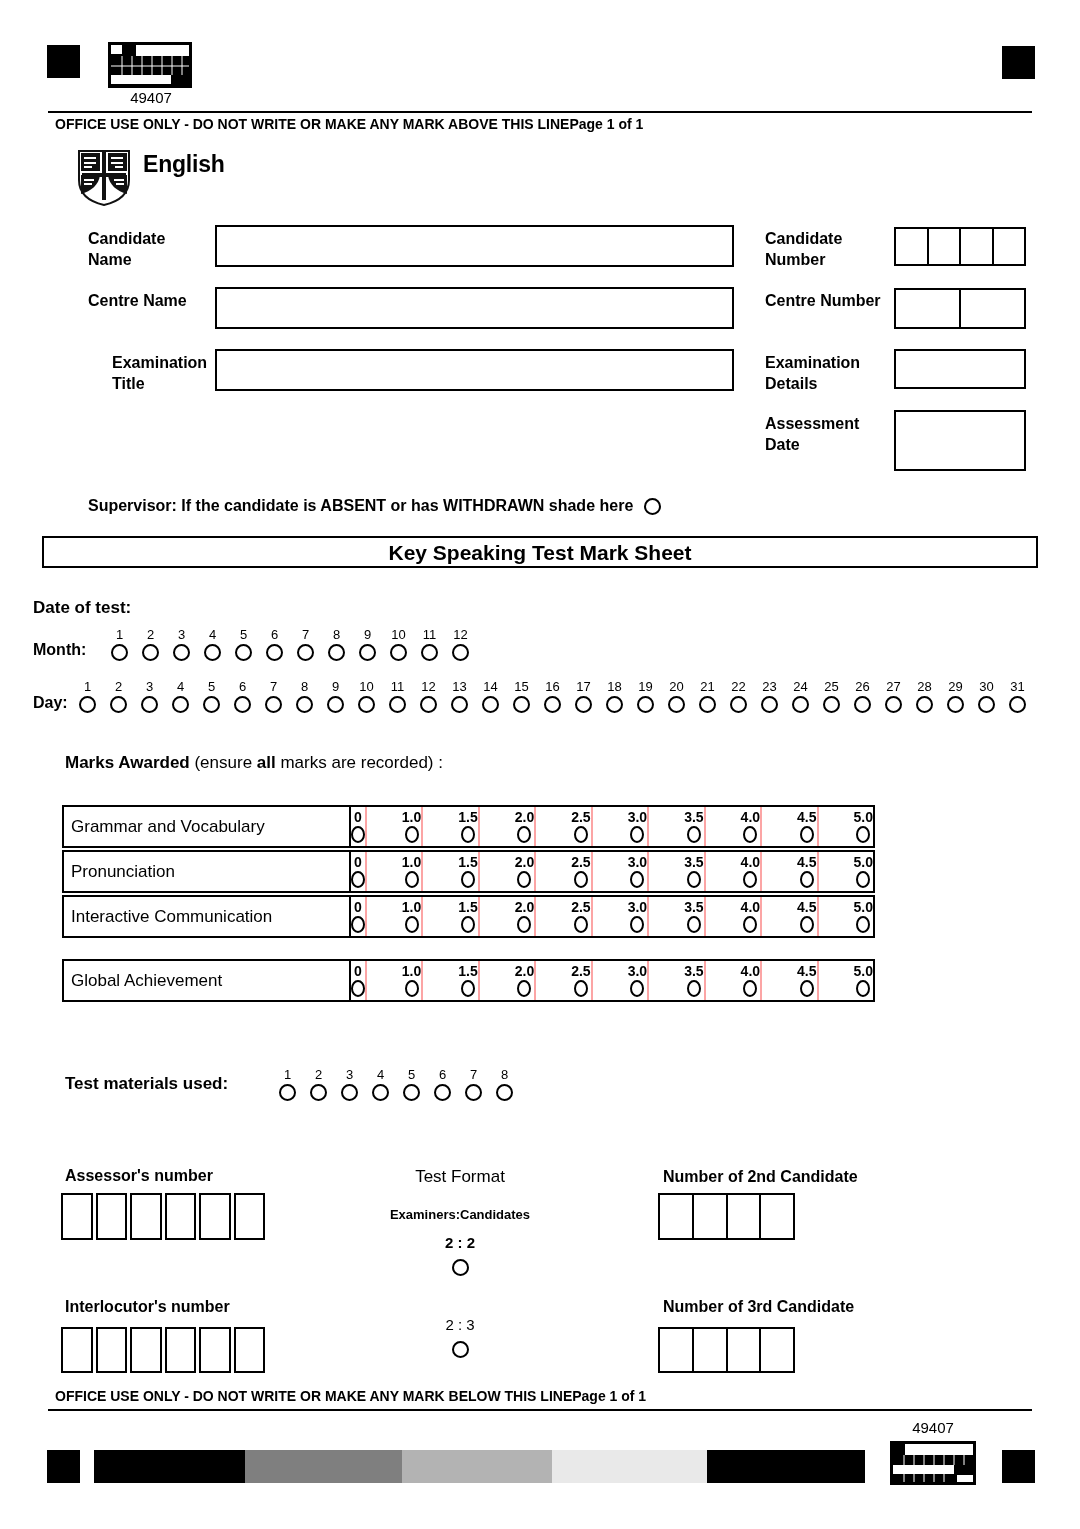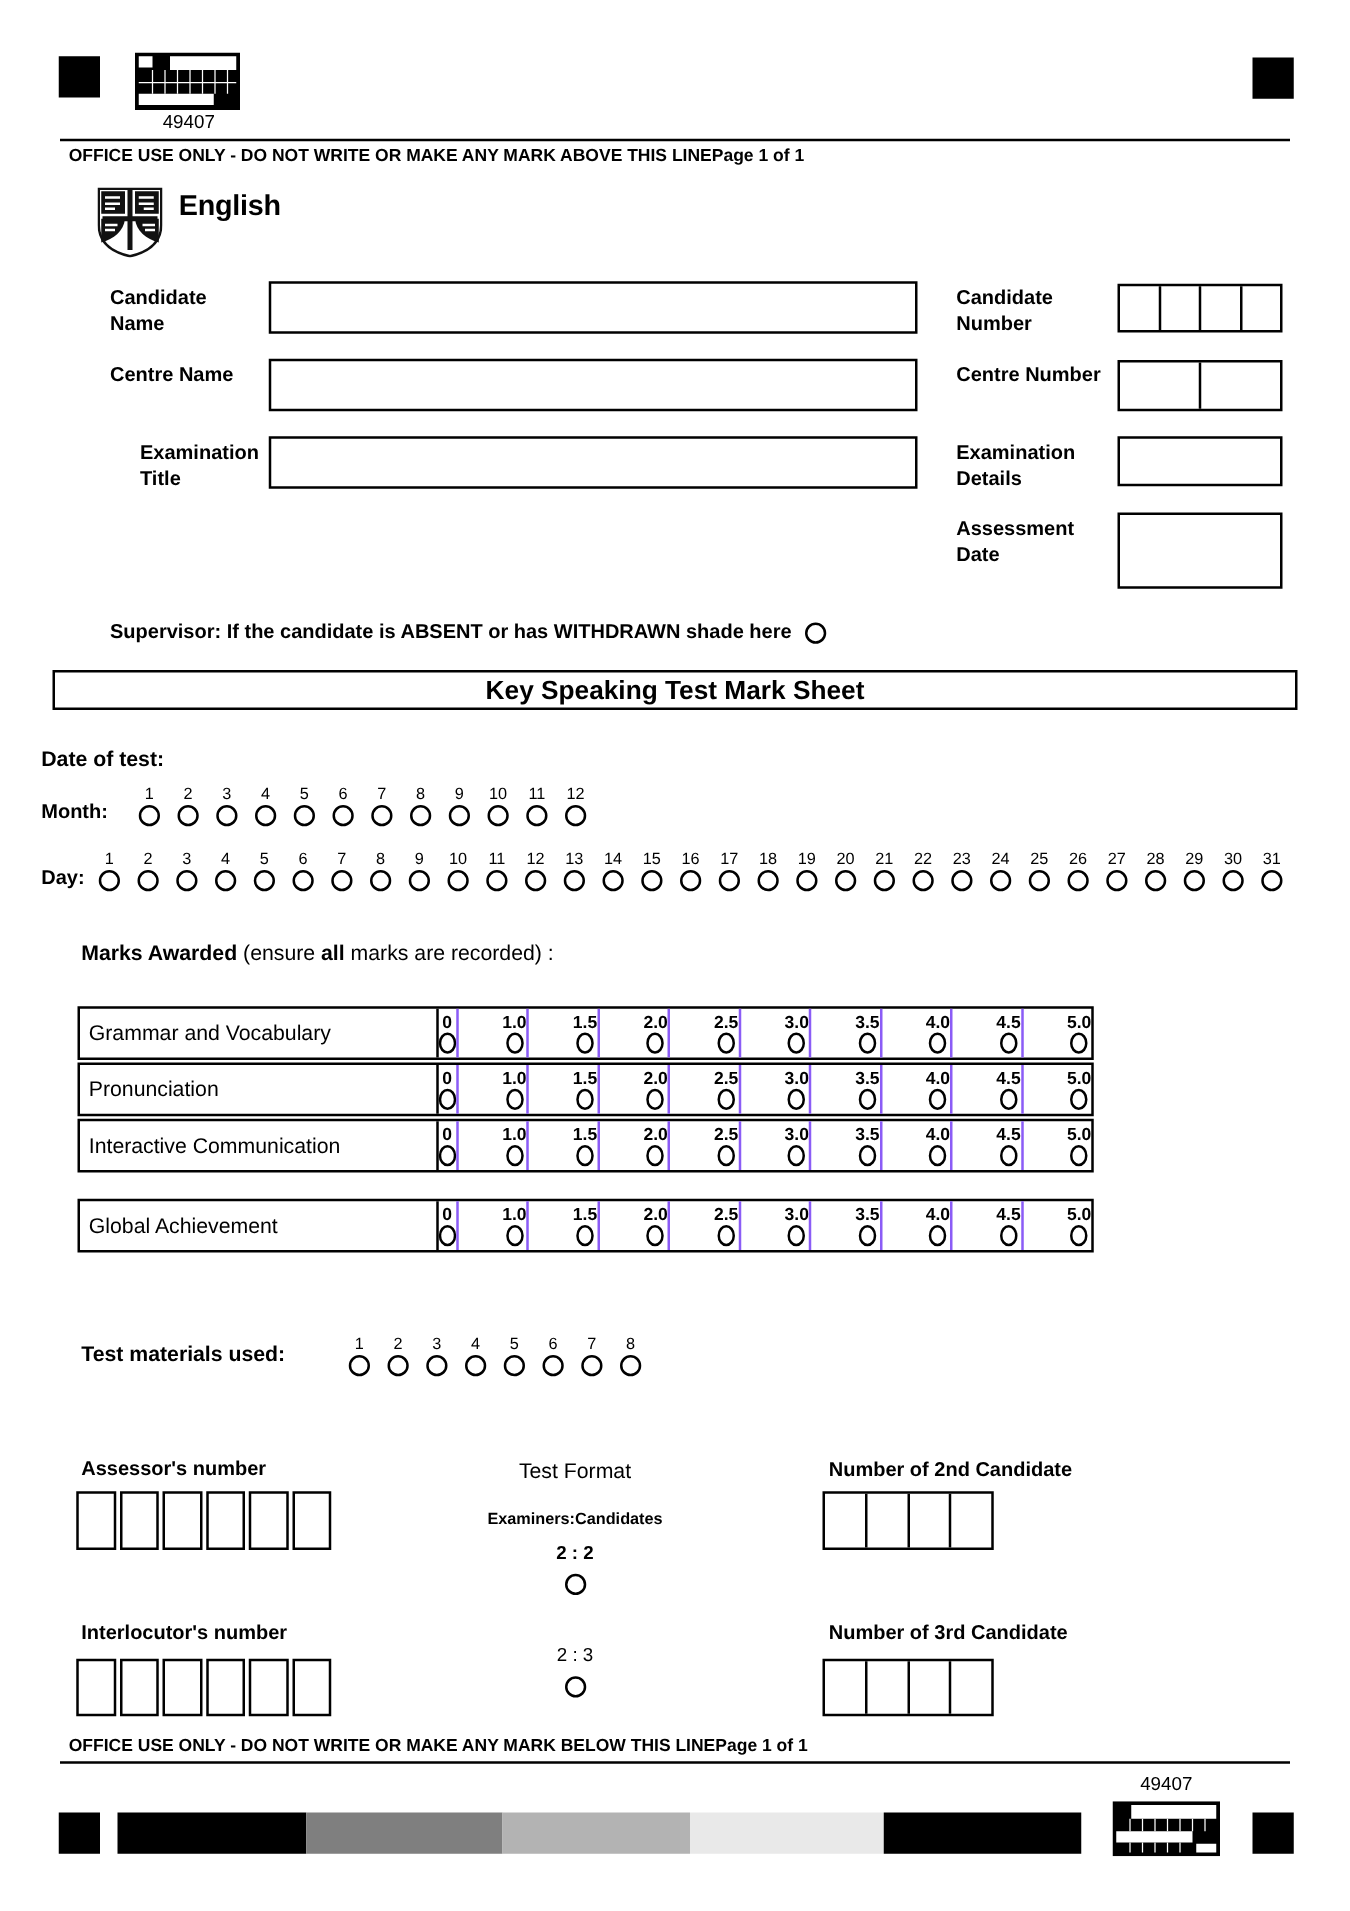--- a/index.html
+++ b/index.html
@@ -49,21 +49,21 @@
 
   
   #marks-heading{position:absolute;left:65px;top:753px;font-size:17px;}
   .mtable{position:absolute;left:62px;width:813px;}
   .mrow{display:flex;border:2px solid #000;height:39px;background:#fff;}
   .mrow + .mrow{margin-top:2px;}
   .mlabel{width:294px;border-right:2px solid #000;display:flex;align-items:center;
           padding-left:7px;font-size:17px;box-sizing:border-box;}
   .mcell{flex:1;display:flex;flex-direction:column;align-items:center;justify-content:center;
          font-weight:bold;font-size:14px;line-height:15px;gap:1px;}
-  .mcell + .mcell{border-left:2px solid #8b5cf6;padding-left:35px;}
+  .mcell + .mcell{border-left:2px solid #fca5a5;padding-left:35px;}
   .oval{width:10px;height:13px;border:2px solid #000;border-radius:50%;background:#fff;}
 
   
   .blabel{position:absolute;font-weight:bold;font-size:16px;}
   .seg-boxes{position:absolute;display:flex;gap:3px;}
   .seg-boxes>div{flex:1;border:2px solid #000;background:#fff;}
   .cbox{position:absolute;border:2px solid #000;background:#fff;}
   .tf-col{position:absolute;left:380px;width:160px;text-align:center;}
   .tf-col .tfl{font-weight:normal;font-size:17px;}
   .tf-col .exc{font-weight:bold;font-size:13px;margin-top:20px;}

